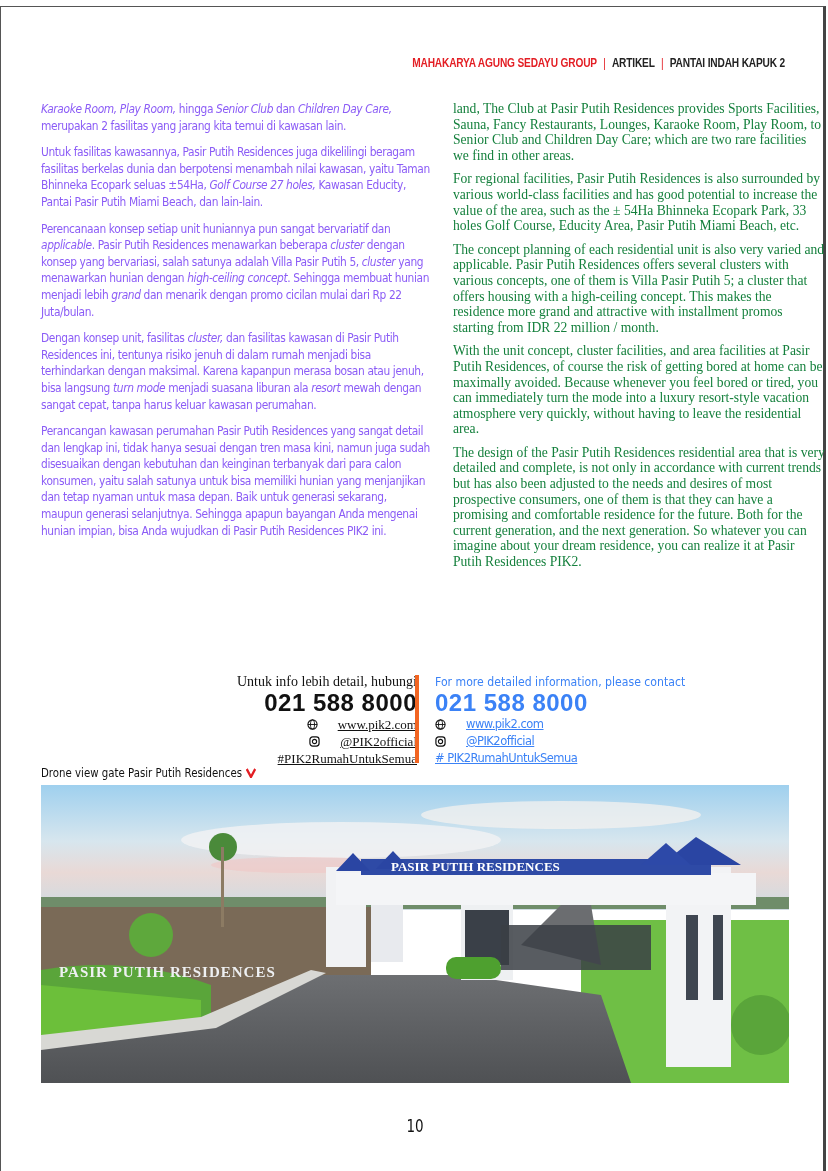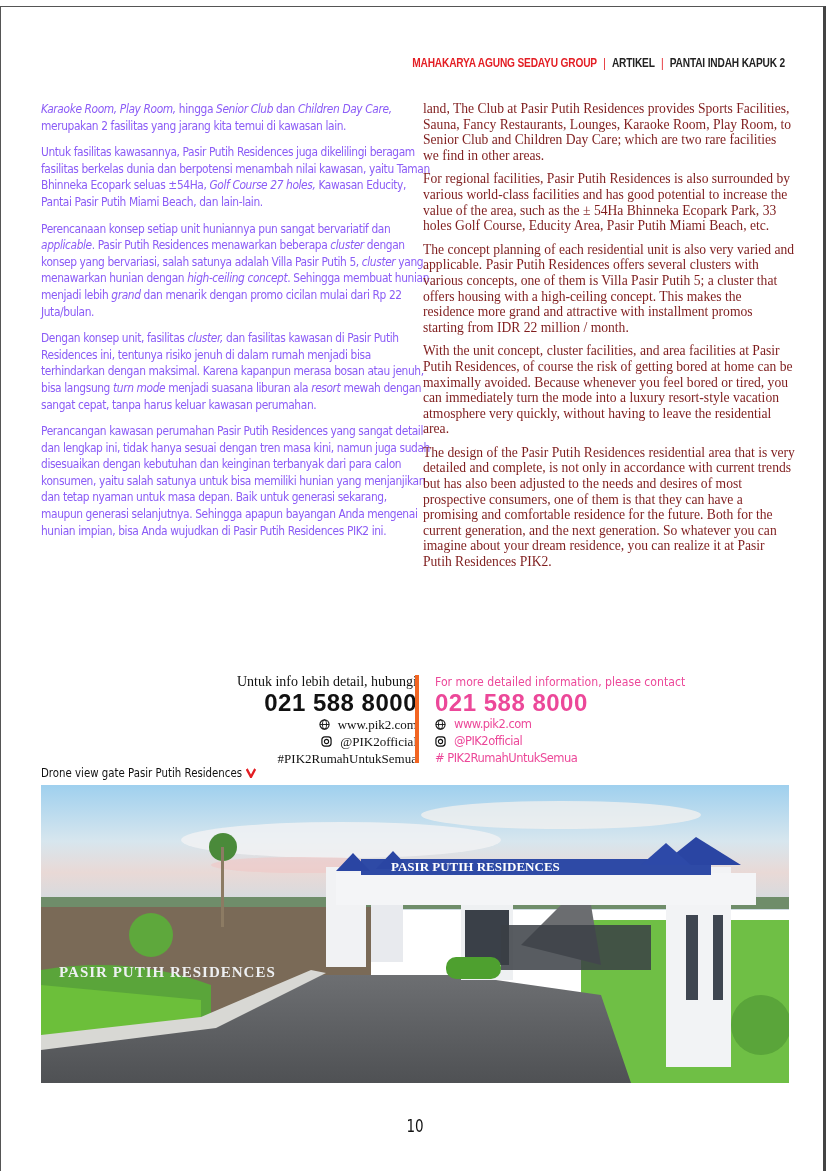--- a/index.html
+++ b/index.html
@@ -21,39 +21,39 @@
 
     .col-left {
       position: absolute; left: 40px; top: 94px; width: 390px;
       font-family: "DejaVu Sans", sans-serif; font-size: 12.4px; line-height: 16.6px;
       color: #8b5cf6; letter-spacing: -0.45px;
     }
     .col-left p { margin: 0 0 10px 0; transform: scaleX(0.86); transform-origin: left top; width: 116%; }
     .col-left i { font-style: italic; }
 
     .col-right {
-      position: absolute; left: 422px; top: 94px; width: 372px;
+      position: absolute; left: 452px; top: 94px; width: 372px;
       font-family: "Liberation Serif", serif; font-size: 13.6px; line-height: 15.6px;
-      color: #7f1d1d;
+      color: #15803d;
     }
     .col-right p { margin: 0 0 8px 0; }
 
     .contact-left {
       position: absolute; right: 406px; top: 667px; text-align: right;
       color: #111;
     }
     .contact-right {
-      position: absolute; left: 434px; top: 667px; text-align: left; color: #ec4899;
+      position: absolute; left: 434px; top: 667px; text-align: left; color: #3b82f6;
     }
     .contact-intro-serif { font-family: "Liberation Serif", serif; font-size: 14px; line-height: 16px; }
     .contact-intro-sans { font-family: "DejaVu Sans", sans-serif; font-size: 13px; line-height: 16px; transform: scaleX(0.84); transform-origin: left center; white-space: nowrap; }
     .phone {
       font-family: "Liberation Sans", sans-serif; font-weight: bold; font-size: 24px; line-height: 26px; letter-spacing: 0.5px;
     }
-    .c-line { display: flex; align-items: center; gap: 8px; font-size: 12.5px; line-height: 17px; }
+    .c-line { display: flex; align-items: center; gap: 20px; font-size: 12.5px; line-height: 17px; text-decoration: underline; }
     .contact-left .c-line { justify-content: flex-end; font-family: "Liberation Serif", serif; font-size: 13px; }
     .contact-right .c-line { font-family: "DejaVu Sans", sans-serif; font-size: 11.5px; letter-spacing: -0.5px; }
     .icon-svg { width: 11px; height: 11px; display: inline-block; }
     .divider-bar {
       position: absolute; left: 414px; top: 668px; width: 4px; height: 88px; background: #f26522;
     }
 
     .caption {
       position: absolute; left: 40px; top: 759px;
       font-family: "DejaVu Sans", sans-serif; font-size: 12px; color: #111;

